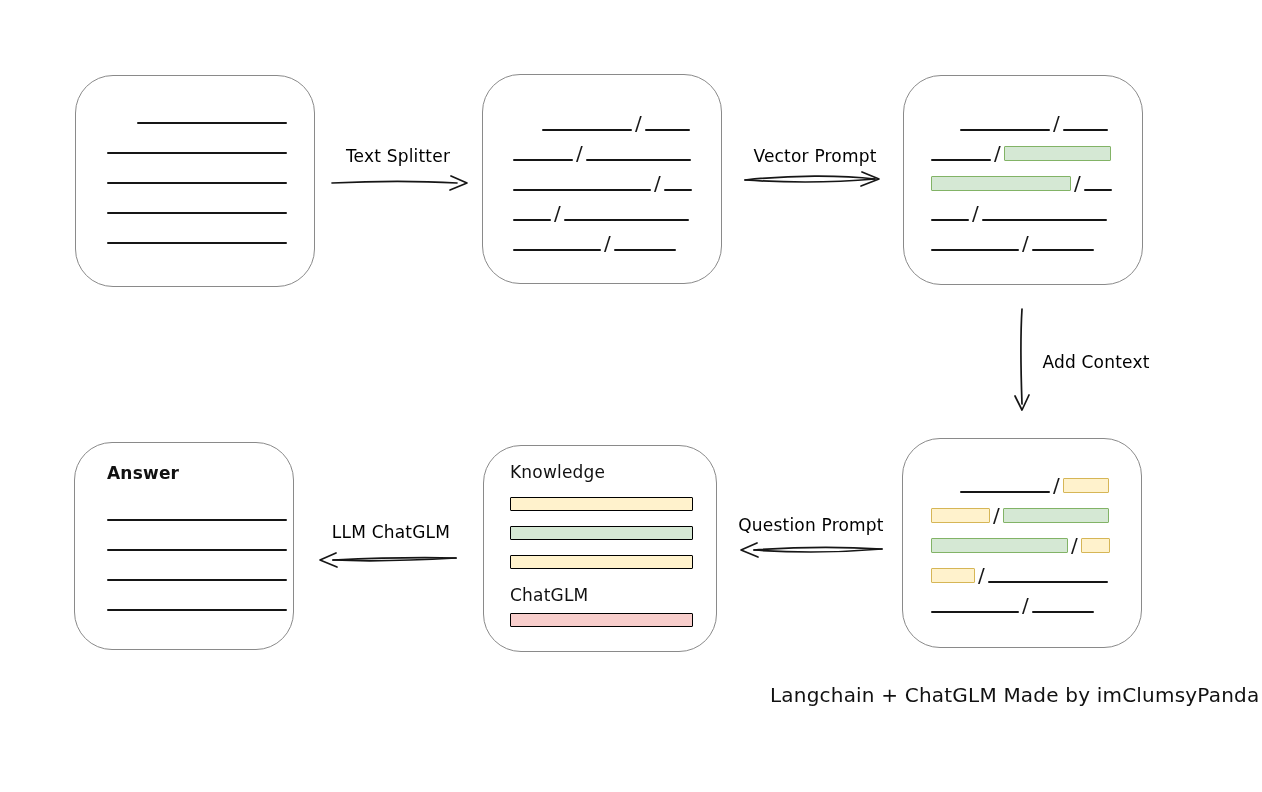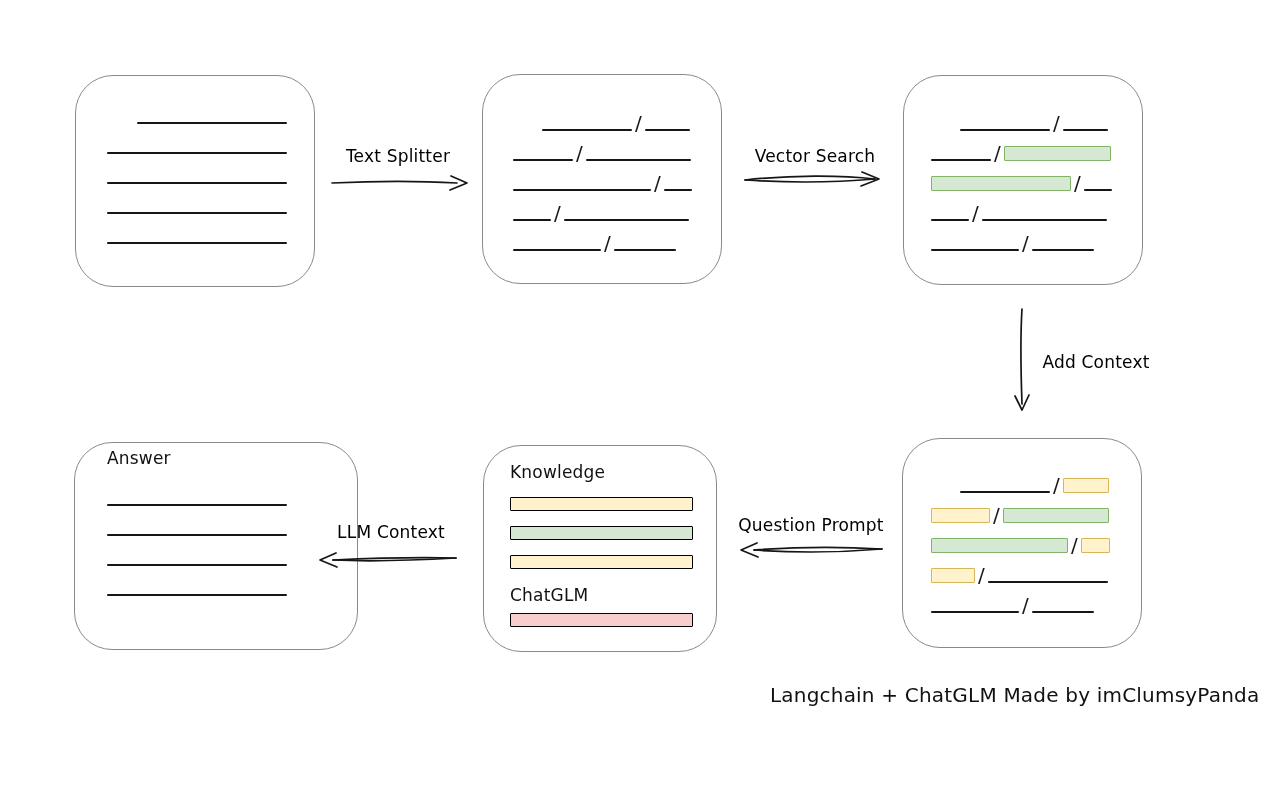--- a/index.html
+++ b/index.html
@@ -11,21 +11,21 @@
   .box {
     position:absolute; background:#ffffff;
     border:1.6px solid var(--box-border,#8a8a8a);
     border-radius:38px; box-sizing:border-box;
   }
   #box-document { left:75px;  top:75px;  width:240px; height:212px; padding:18px 0 0 31px; }
   #box-split    { left:482px; top:74px;  width:240px; height:210px; padding:26px 0 0 30px; }
   #box-vector   { left:903px; top:75px;  width:240px; height:210px; padding:25px 0 0 27px; }
   #box-context  { left:902px; top:438px; width:240px; height:210px; padding:24px 0 0 28px; }
   #box-prompt   { left:483px; top:445px; width:234px; height:207px; padding:16px 0 16px 26px; }
-  #box-answer   { left:74px;  top:442px; width:284px; height:208px; padding:5px 0 0 32px; }
+  #box-answer   { left:74px;  top:442px; width:220px; height:208px; padding:20px 0 0 32px;font-weight:bold; }
 
   .rows { display:block; }
   .row  { display:flex; align-items:flex-end; height:30px; width:182px; }
   .sp   { height:1px; }
   .ln   { height:2px; background:#161616; border-radius:1px; }
   .sl   { font-size:20px; line-height:15px; padding:0 3px; font-weight:500; color:#161616; }
   .ch   { height:13px; border:1.5px solid #000; border-radius:1px; box-sizing:content-box; }
   .ch.green,  .bar.green  { background:var(--green-fill);  border-color:var(--green-border); }
   .ch.yellow, .bar.yellow { background:var(--yellow-fill); border-color:var(--yellow-border); }
   .ch.red,    .bar.red    { background:var(--red-fill);    border-color:var(--red-border); }
@@ -199,41 +199,41 @@
         </div>
       </div>
   </div>
 
   <div class="flow-label" style="left:318px; top:146px; width:160px;">Text Splitter</div>
   <svg class="arrow" style="left:328px; top:170px;" width="142" height="22" viewBox="0 0 142 22">
     <path d="M4,13 C45,11 95,11 129,13"></path>
     <path d="M123,6 L139,13 L122,20"></path>
   </svg>
 
-  <div class="flow-label" style="left:730px; top:146px; width:170px;">Vector Search</div>
+  <div class="flow-label" style="left:730px; top:146px; width:170px;">Vector Prompt</div>
   <svg class="arrow" style="left:741px; top:166px;" width="148" height="24" viewBox="0 0 148 24">
     <path d="M4,14 C50,9 100,9 134,13"></path>
     <path d="M4,14 C50,17 100,16 134,13"></path>
     <path d="M121,6 L138,13 L120,20"></path>
   </svg>
 
   <div class="flow-label" style="left:1036px; top:352px; width:120px; text-align:center;">Add Context</div>
   <svg class="arrow" style="left:1010px; top:306px;" width="24" height="112" viewBox="0 0 24 112">
     <path d="M12,3 C10,35 11,70 12,98"></path>
     <path d="M5,90 L12,104 L19,89"></path>
   </svg>
 
   <div class="flow-label" style="left:728px; top:515px; width:166px;">Question Prompt</div>
   <svg class="arrow" style="left:736px; top:538px;" width="150" height="22" viewBox="0 0 150 22">
     <path d="M18,12 C60,9 110,9 146,11"></path>
     <path d="M18,12 C60,15 110,14 146,11"></path>
     <path d="M21,5 L5,12 L22,19"></path>
   </svg>
 
-  <div class="flow-label" style="left:316px; top:522px; width:150px;">LLM Context</div>
+  <div class="flow-label" style="left:316px; top:522px; width:150px;">LLM ChatGLM</div>
   <svg class="arrow" style="left:316px; top:548px;" width="144" height="22" viewBox="0 0 144 22">
     <path d="M17,12 C60,10 105,9 140,10"></path>
     <path d="M17,12 C60,14 105,12 140,10"></path>
     <path d="M20,5 L4,12 L21,19"></path>
   </svg>
 
   <div id="caption">Langchain + ChatGLM Made by imClumsyPanda</div>
 </div>
 
 </body></html>

